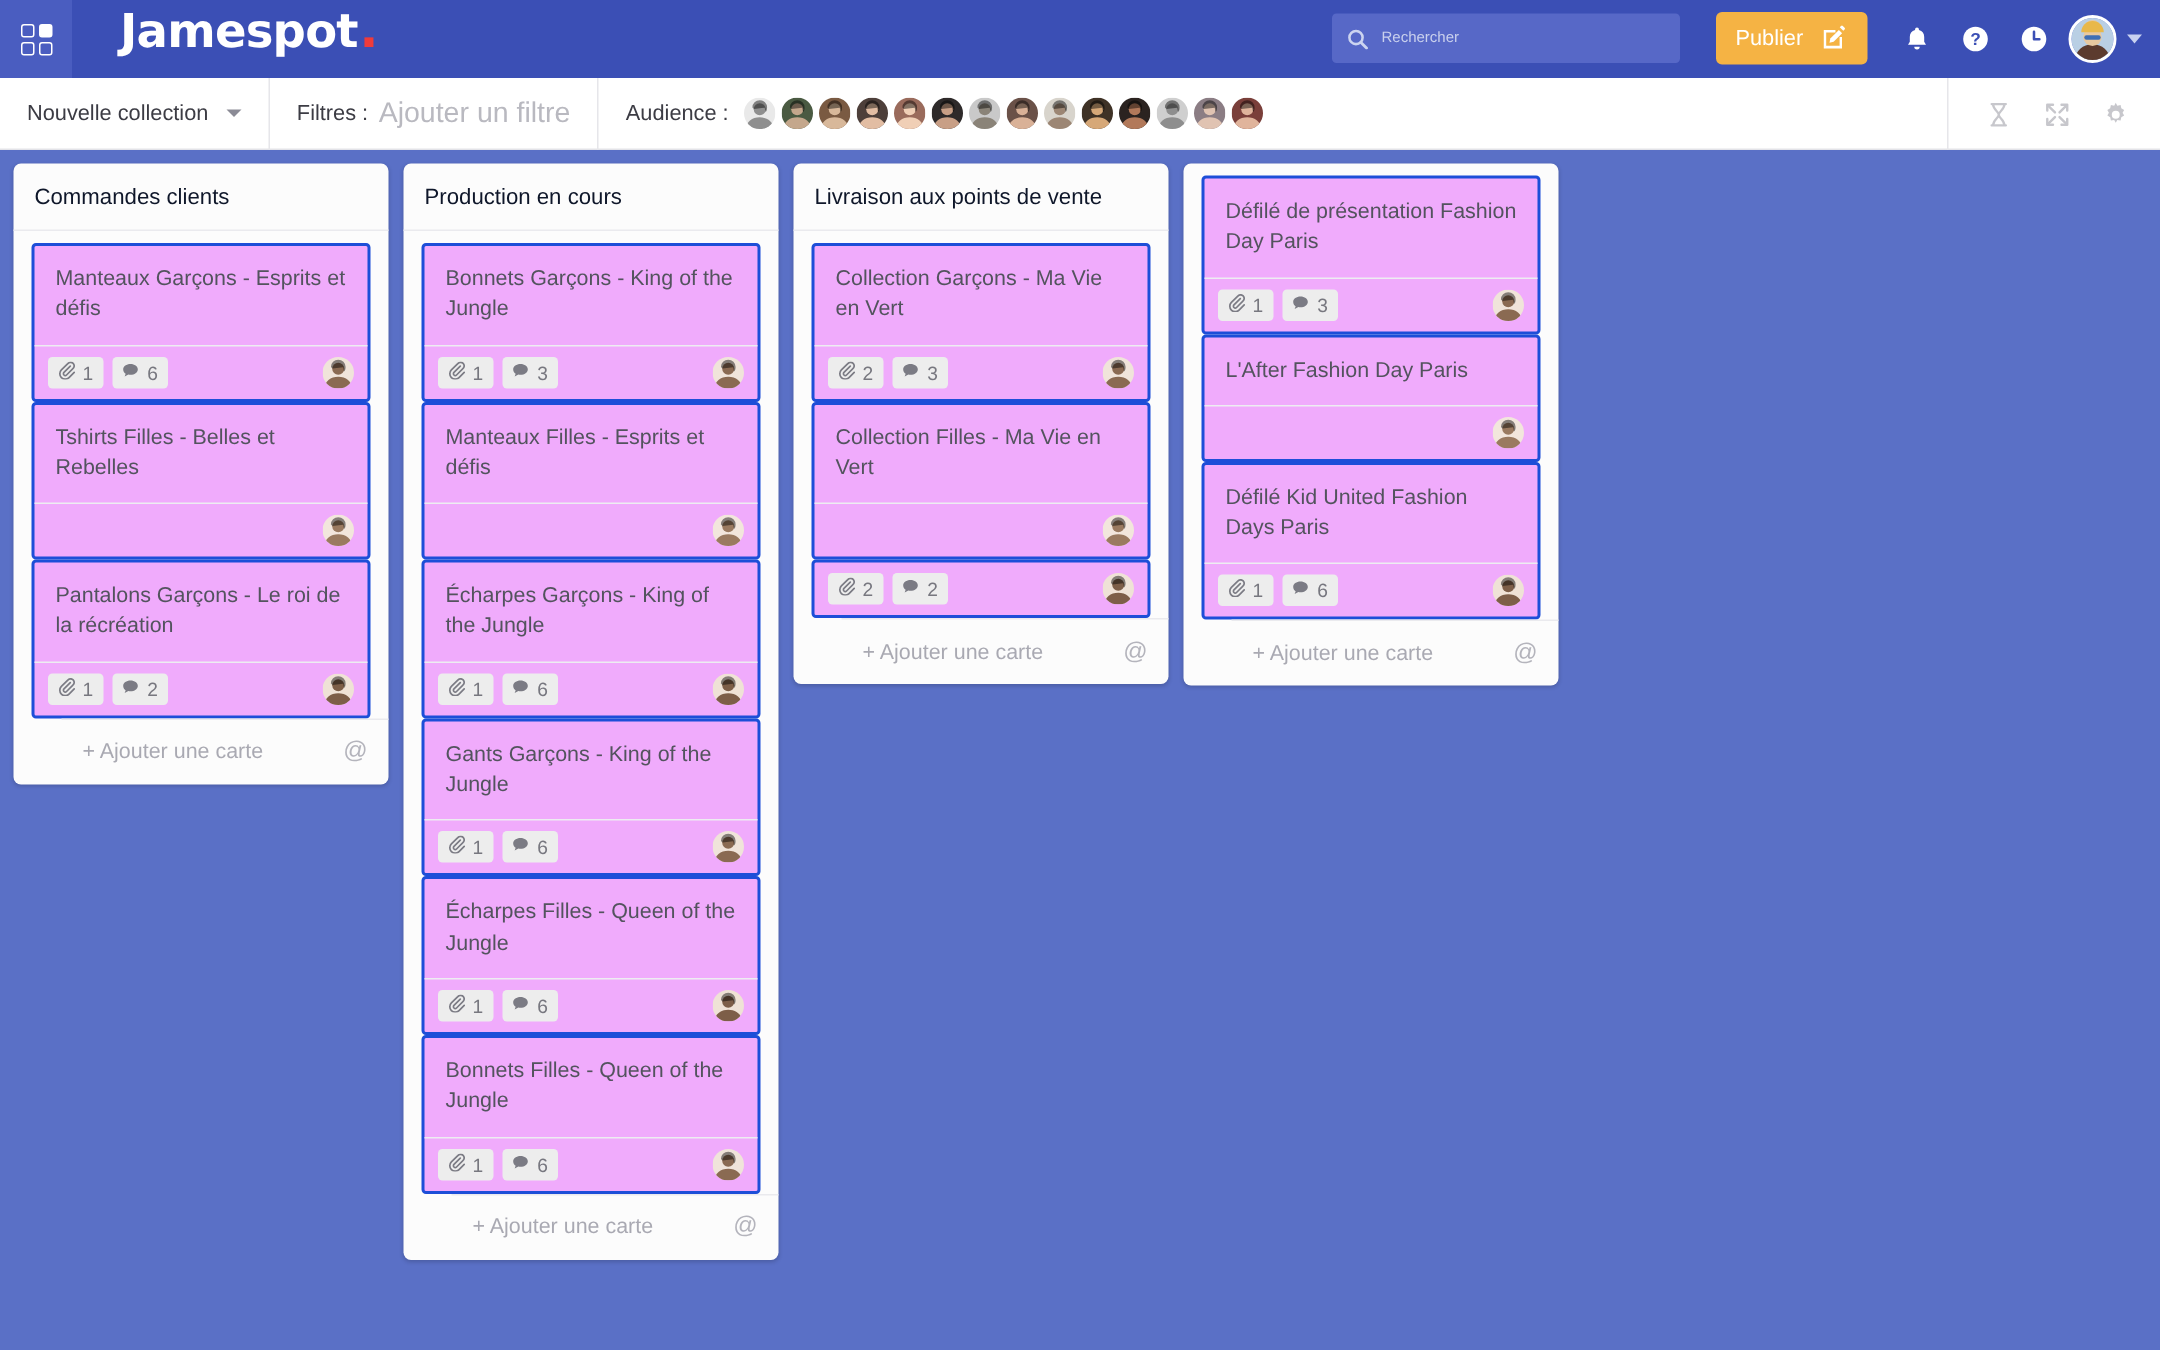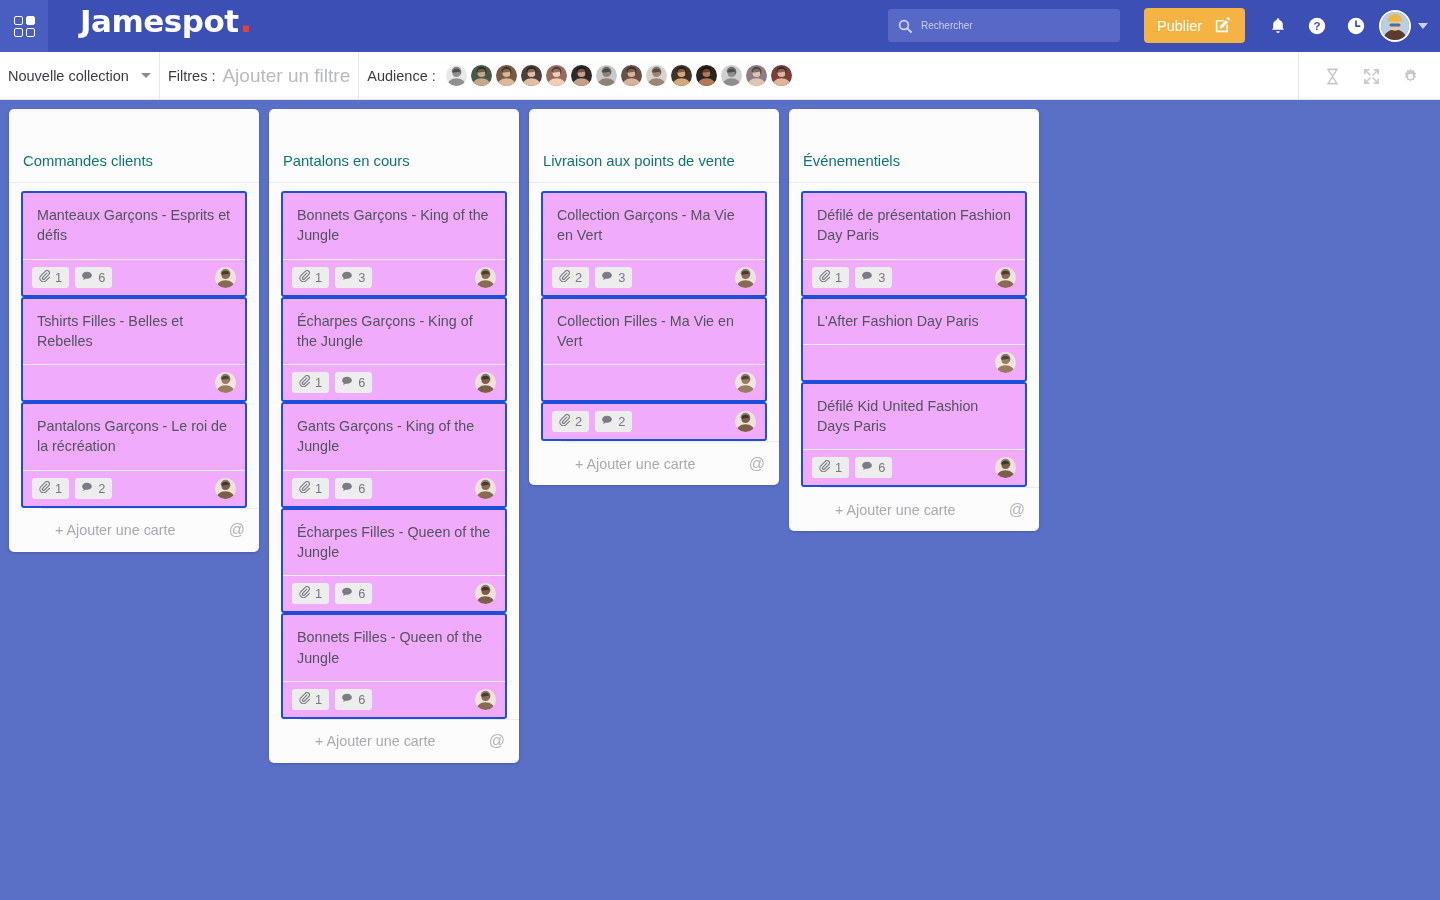--- a/index.html
+++ b/index.html
@@ -86,21 +86,21 @@
   .caret { width: 0; height: 0; border-left: 5px solid transparent; border-right: 5px solid transparent; border-top: 6px solid #c9d2f0; }
 
   
   .filterbar {
     height: 48px; width: 100%;
     background: #fff;
     display: flex; align-items: center;
     position: relative;
     border-bottom: 1px solid #e3e3e8;
   }
-  .fb-cell { height: 48px; display: flex; align-items: center; padding: 0 8px; }
+  .fb-cell { height: 48px; display: flex; align-items: center; padding: 0 18px; }
   .fb-divider { width: 1px; height: 48px; background: #e6e6ea; }
   .fb-label { font-size: 14.5px; color: #3c3c44; }
   .fb-ph { font-size: 19px; color: #b9b9c0; margin-left: 7px; }
   .chev-dn { margin-left: 12px; width: 0; height: 0; border-left: 5px solid transparent; border-right: 5px solid transparent; border-top: 5px solid #8b8b96; }
 
   .aud-row { display: flex; align-items: center; gap: 4px; margin-left: 10px; }
   .aud-av {
     width: 21px; height: 21px; border-radius: 50%;
     overflow: hidden; flex: none; cursor: pointer;
   }
@@ -122,23 +122,22 @@
   .column {
     width: 250px;
     background: #fcfcfc;
     border-radius: 5px;
     box-shadow: 0 1px 3px rgba(0,0,0,.18);
     display: flex; flex-direction: column;
     flex: none;
   }
   .col-head {
     padding: 15px 14px 13px 14px;
-    font-size: 14.8px; color: #0f766e; font-weight: 400;
+    font-size: 14.8px; color: #0f172a; font-weight: 400;
     border-bottom: 1px solid #eaeaee;
-    margin-top: 29px;
   }
   .col-body { padding: 8px 12px 0 12px; }
 
   .card {
     background: #f0abfc;
     border: 2px solid #1d4ed8;
     border-radius: 3px;
     cursor: pointer;
   }
   .card-title {
@@ -460,41 +459,52 @@
               </svg></span>
           </div>
         </div>
       </div>
       <div class="col-foot">
         <span class="add-txt">+ Ajouter une carte</span>
         <span class="at">@</span>
       </div>
     </div>
     <div class="column">
-      <div class="col-head">Pantalons en cours</div>
+      <div class="col-head">Production en cours</div>
       <div class="col-body">
         <div class="card">
           <div class="card-title">Bonnets Garçons - King of the Jungle</div>
           <div class="card-foot">
             <span class="badge">
               <span><svg width="12" height="12" viewBox="0 0 16 16">
                   <path d="M11.8 4.1L6.2 9.7a1.6 1.6 0 002.3 2.3l5.6-5.6a3.2 3.2 0 10-4.5-4.5L3.9 7.5a4.8 4.8 0 106.8 6.8l4.6-4.6" fill="none" stroke="#7b7b84" stroke-width="1.5" stroke-linecap="round"></path>
                 </svg></span>
               <span>1</span>
             </span>
             <span class="badge">
               <span><svg width="12" height="12" viewBox="0 0 16 16">
                   <path d="M8 2.2c3.6 0 6.5 2.1 6.5 4.8S11.6 11.8 8 11.8a8.6 8.6 0 01-1.9-.2l-3.3 1.8.9-2.5C2.4 10 1.5 8.7 1.5 7 1.5 4.3 4.4 2.2 8 2.2z" fill="#7b7b84"></path>
                 </svg></span>
               <span>3</span>
             </span>
             <span class="card-av"><svg width="21" height="21" viewBox="0 0 24 24">
                 <rect width="24" height="24" fill="#f0e4da"></rect>
                 <circle cx="12" cy="9" r="4.6" fill="#8a6a52"></circle>
                 <path d="M1.5 24c0-5.3 4.7-8.9 10.5-8.9S22.5 18.7 22.5 24z" fill="#8a6a52"></path>
+                <path d="M6.4 7.6a5.6 5.6 0 0111.2 0c0 3-1.2 3.4-1.2 3.4l-.6-3.2-8.2 1z" fill="rgba(0,0,0,.45)"></path>
+              </svg></span>
+          </div>
+        </div>
+        <div class="card">
+          <div class="card-title">Manteaux Filles - Esprits et défis</div>
+          <div class="card-foot">
+            <span class="card-av"><svg width="21" height="21" viewBox="0 0 24 24">
+                <rect width="24" height="24" fill="#f2e6dc"></rect>
+                <circle cx="12" cy="9" r="4.6" fill="#9a7a60"></circle>
+                <path d="M1.5 24c0-5.3 4.7-8.9 10.5-8.9S22.5 18.7 22.5 24z" fill="#9a7a60"></path>
                 <path d="M6.4 7.6a5.6 5.6 0 0111.2 0c0 3-1.2 3.4-1.2 3.4l-.6-3.2-8.2 1z" fill="rgba(0,0,0,.45)"></path>
               </svg></span>
           </div>
         </div>
         <div class="card">
           <div class="card-title">Écharpes Garçons - King of the Jungle</div>
           <div class="card-foot">
             <span class="badge">
               <span><svg width="12" height="12" viewBox="0 0 16 16">
                   <path d="M11.8 4.1L6.2 9.7a1.6 1.6 0 002.3 2.3l5.6-5.6a3.2 3.2 0 10-4.5-4.5L3.9 7.5a4.8 4.8 0 106.8 6.8l4.6-4.6" fill="none" stroke="#7b7b84" stroke-width="1.5" stroke-linecap="round"></path>
@@ -649,21 +659,20 @@
               </svg></span>
           </div>
         </div>
       </div>
       <div class="col-foot">
         <span class="add-txt">+ Ajouter une carte</span>
         <span class="at">@</span>
       </div>
     </div>
     <div class="column">
-      <div class="col-head">Événementiels</div>
       <div class="col-body">
         <div class="card">
           <div class="card-title">Défilé de présentation Fashion Day Paris</div>
           <div class="card-foot">
             <span class="badge">
               <span><svg width="12" height="12" viewBox="0 0 16 16">
                   <path d="M11.8 4.1L6.2 9.7a1.6 1.6 0 002.3 2.3l5.6-5.6a3.2 3.2 0 10-4.5-4.5L3.9 7.5a4.8 4.8 0 106.8 6.8l4.6-4.6" fill="none" stroke="#7b7b84" stroke-width="1.5" stroke-linecap="round"></path>
                 </svg></span>
               <span>1</span>
             </span>

